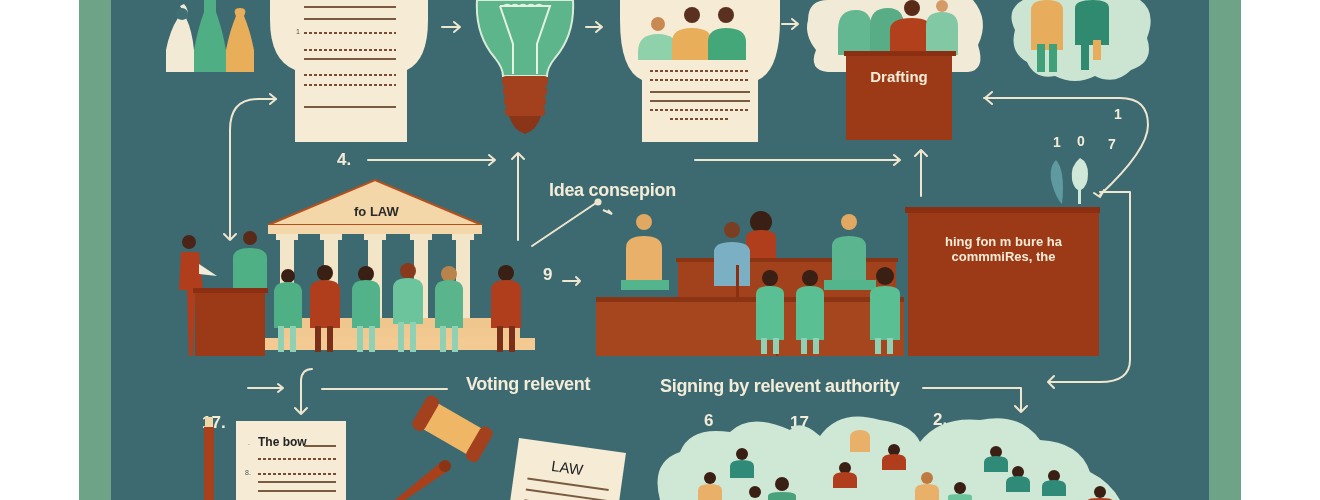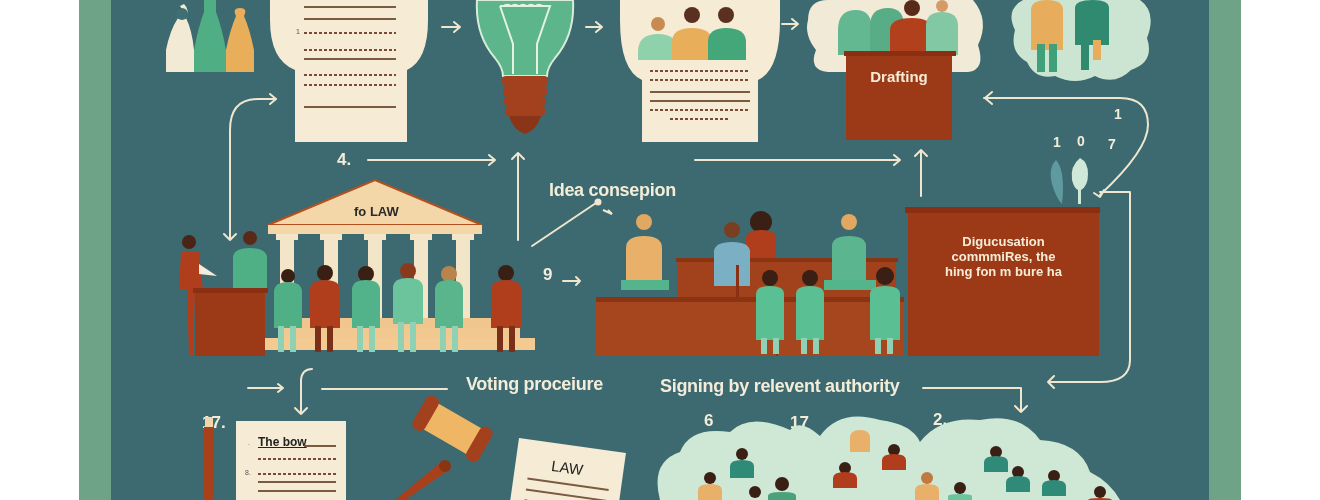--- a/index.html
+++ b/index.html
@@ -148,43 +148,42 @@
     <path d="M322 389 L447 389"></path>
   </g>
   <circle cx="598" cy="202" r="3.5" fill="#efe6cf"></circle>
   <path d="M603 210 L612 214 L608 210" fill="none" stroke="#efe6cf" stroke-width="2"></path>
 </svg>
 
 <div class="abs lbl num" style="left:337px;top:150px;">4.</div>
 <div class="abs lbl lbl-big" style="left:549px;top:148px;margin-top:32px;">Idea consepion</div>
 <div class="abs lbl num" style="left:543px;top:265px;">9</div>
 <div class="abs lbl num" style="left:202px;top:372px;margin-top:41px;">17.</div>
-<div class="abs lbl lbl-big" style="left:466px;top:374px;">Voting proceiure</div>
+<div class="abs lbl lbl-big" style="left:466px;top:374px;">Voting relevent</div>
 <div class="abs lbl lbl-big" style="left:660px;top:376px;">Signing by relevent authority</div>
 <div class="abs lbl num" style="left:704px;top:411px;">6</div>
 <div class="abs lbl num" style="left:790px;top:413px;">17</div>
 <div class="abs lbl num" style="left:933px;top:410px;">2.</div>
 <div class="abs lbl num-sm" style="left:1114px;top:106px;">1</div>
 <div class="abs lbl num-sm" style="left:1053px;top:134px;">1</div>
 <div class="abs lbl num-sm" style="left:1077px;top:133px;">0</div>
 <div class="abs lbl num-sm" style="left:1108px;top:136px;">7</div>
 
 <div class="abs" style="left:1048px;top:158px;width:50px;height:48px;">
   <svg width="50" height="48" viewBox="0 0 50 48">
     <path d="M8 2 Q0 10 4 26 Q8 40 14 46 Q16 30 14 16 Q12 6 8 2 Z" fill="#5e9aa0"></path>
     <path d="M32 0 Q22 8 24 22 Q26 30 30 32 L30 46 L33 46 L33 32 Q40 28 40 16 Q40 4 32 0 Z" fill="#cfe8d8"></path>
   </svg>
 </div>
 
 <div class="abs podium-top" style="left:905px;top:207px;width:195px;height:6px;"></div>
 <div class="abs podium" style="left:908px;top:213px;width:191px;height:143px;">
   <div class="podium-text" style="font-size:13px;margin-top:22px;">
-    <div>Digucusation</div>
+    <div>hing fon m bure ha</div>
     <div>commmiRes, the</div>
-    <div>hing fon m bure ha</div>
   </div>
 </div>
 
 <div class="abs" style="left:175px;top:230px;width:95px;height:128px;">
   <svg width="95" height="128" viewBox="0 0 95 128">
     <circle cx="14" cy="12" r="7" fill="#4a2416"></circle>
     <path d="M6 22 L24 22 L28 60 L20 60 L18 126 L14 126 L12 60 L4 60 Z" fill="#b03d1c"></path>
     <path d="M24 34 L42 46 L24 44 Z" fill="#f4ecd8"></path>
     <circle cx="75" cy="8" r="7" fill="#5a2a18"></circle>
     <path d="M58 58 L58 28 Q58 18 75 18 Q92 18 92 28 L92 58 Z" fill="#4fb086"></path>
@@ -280,21 +279,21 @@
 
 <div class="abs" style="left:202px;top:417px;width:14px;height:83px;">
   <svg width="14" height="83" viewBox="0 0 14 83">
     <rect x="3" y="0" width="8" height="10" fill="#f0d7a8"></rect>
     <path d="M2 10 L12 10 L12 83 L2 83 Z" fill="#a8401c"></path>
   </svg>
 </div>
 
 <div class="abs cream" style="left:236px;top:421px;width:110px;height:79px;">
   <div class="abs" style="left:12px;top:18px;font-size:7px;color:#555;">.</div>
-  <div class="doc-title" style="left:22px;top:14px;font-size:12px;text-decoration:underline;">The bow</div>
+  <div class="doc-title" style="left:22px;top:14px;font-size:12px;">The bow</div>
   <div class="paper-line" style="left:68px;top:24px;width:32px;"></div>
   <div class="paper-dots" style="left:22px;top:37px;width:78px;"></div>
   <div class="abs" style="left:9px;top:48px;font-size:7px;color:#555;">8.</div>
   <div class="paper-dots" style="left:22px;top:52px;width:78px;"></div>
   <div class="paper-line" style="left:22px;top:60px;width:78px;"></div>
   <div class="paper-line" style="left:22px;top:69px;width:78px;"></div>
 </div>
 
 <div class="abs" style="left:375px;top:400px;width:130px;height:100px;">
   <svg width="130" height="100" viewBox="0 0 130 100">

